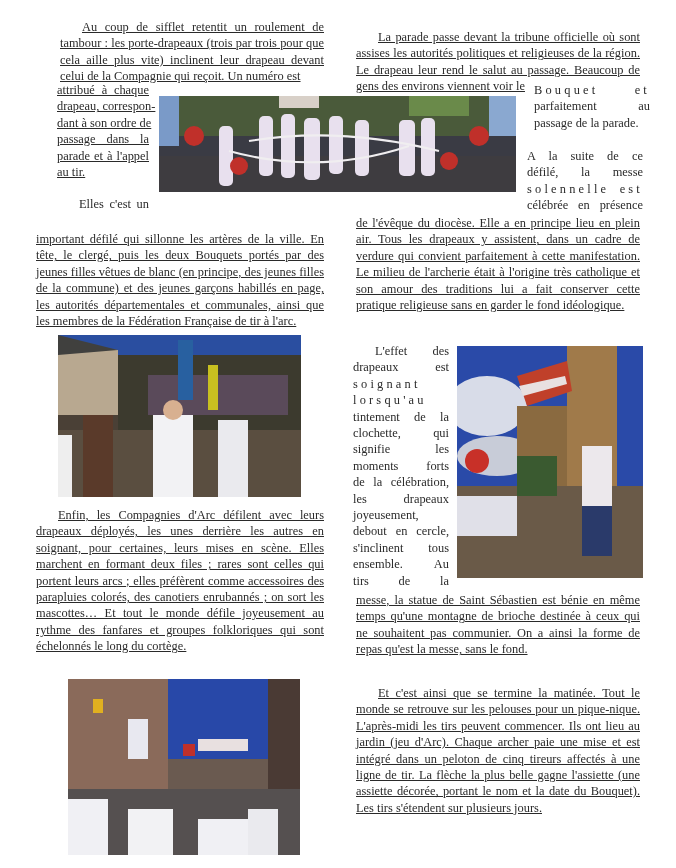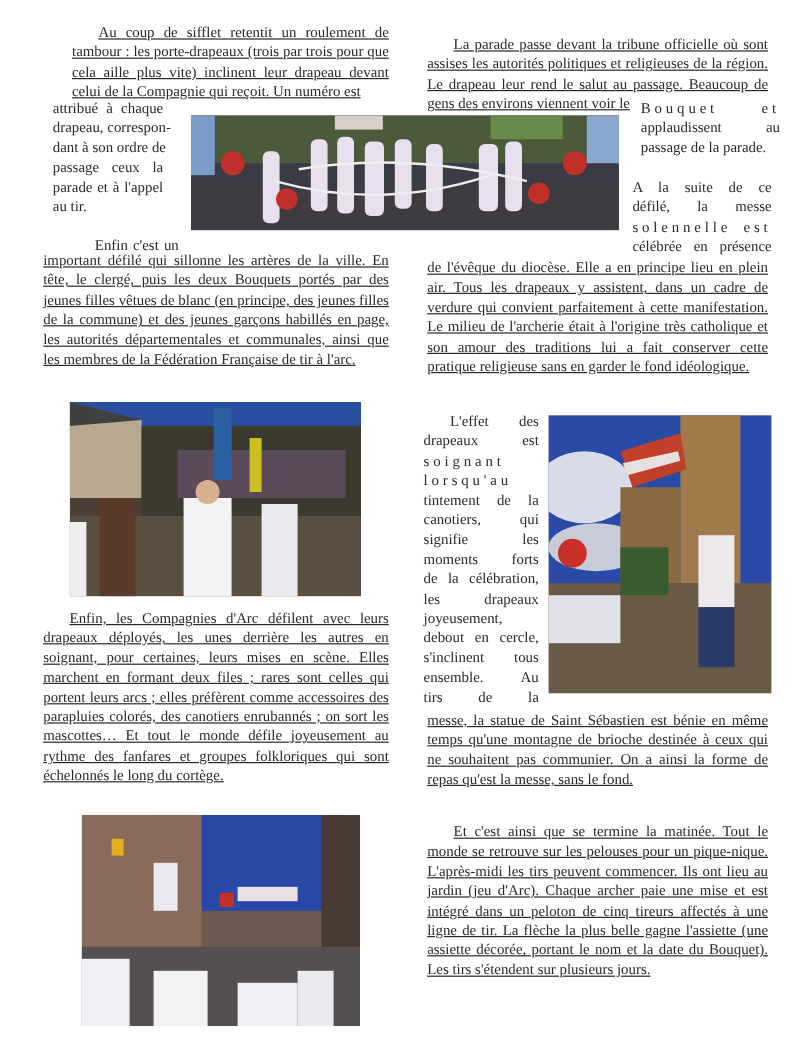--- a/index.html
+++ b/index.html
@@ -16,25 +16,25 @@
   .line { display:block; text-align:justify; text-align-last:justify; white-space:nowrap; }
   .line.last { text-align-last:left; }
   .wide { letter-spacing:3.2px; }
 </style>
 </head>
 <body>
 
 <div class="blk" style="left:57px; top:16px; width:270px;">
   <p class="ind">Au coup de sifflet retentit un roulement de tambour : les porte-drapeaux (trois par trois pour que cela aille plus vite) inclinent leur drapeau devant celui de la Compagnie qui reçoit. Un numéro est</p>
 </div>
-<div class="blk" style="left:44px; top:82px; width:92px;">
+<div class="blk" style="left:57px; top:82px; width:92px;text-decoration:underline;">
   <span class="line">attribué à chaque</span>
   <span class="line">drapeau, correspon-</span>
   <span class="line">dant à son ordre de</span>
-  <span class="line">passage ceux la</span>
+  <span class="line">passage dans la</span>
   <span class="line">parade et à l'appel</span>
   <span class="line last">au tir.</span>
 </div>
 
 <div class="photo" style="left:159px; top:96px; width:357px; height:96px;">
   <svg viewBox="0 0 357 96" preserveAspectRatio="none">
     <rect width="357" height="96" fill="#3a3b44"></rect>
     <rect width="357" height="40" fill="#4a5a3a"></rect>
     <rect x="0" y="0" width="20" height="50" fill="#7a9ac8"></rect>
     <rect x="330" y="0" width="27" height="40" fill="#8aa8d0"></rect>
@@ -56,23 +56,23 @@
       <circle cx="80" cy="70" r="9"></circle>
       <circle cx="290" cy="65" r="9"></circle>
       <circle cx="320" cy="40" r="10"></circle>
     </g>
     <path d="M70 55 Q160 80 250 50" stroke="#f0eef0" stroke-width="2" fill="none"></path>
     <path d="M90 45 Q180 30 280 55" stroke="#f0eef0" stroke-width="2" fill="none"></path>
   </svg>
 </div>
 
 <div class="blk" style="left:57px; top:196px; width:92px;">
-  <span class="line ind">Enfin c'est un</span>
+  <span class="line ind">Elles c'est un</span>
 </div>
-<div class="blk" style="left:33px; top:206px; width:294px;">
+<div class="blk" style="left:33px; top:228px; width:294px;">
   <p>important défilé qui sillonne les artères de la ville. En tête, le clergé, puis les deux Bouquets portés par des jeunes filles vêtues de blanc (en principe, des jeunes filles de la commune) et des jeunes garçons habillés en page, les autorités départementales et communales, ainsi que les membres de la Fédération Française de tir à l'arc.</p>
 </div>
 
 <div class="photo" style="left:58px; top:335px; width:243px; height:162px;">
   <svg viewBox="0 0 243 162" preserveAspectRatio="none">
     <rect width="243" height="162" fill="#4a4036"></rect>
     <rect width="243" height="30" fill="#2a4ea0"></rect>
     <polygon points="0,10 60,15 60,80 0,80" fill="#b8a890"></polygon>
     <polygon points="0,0 60,15 0,20" fill="#40403e"></polygon>
     <rect x="60" y="20" width="183" height="75" fill="#3c3a2e"></rect>
@@ -108,40 +108,40 @@
     <rect x="130" y="140" width="50" height="36" fill="#f0f0f4"></rect>
     <rect x="180" y="130" width="30" height="46" fill="#eaeaee"></rect>
   </svg>
 </div>
 
 <div class="blk" style="left:353px; top:26px; width:290px;">
   <p class="ind">La parade passe devant la tribune officielle où sont assises les autorités politiques et religieuses de la région. Le drapeau leur rend le salut au passage. Beaucoup de gens des environs viennent voir le</p>
 </div>
 <div class="blk" style="left:534px; top:82px; width:116px;">
   <span class="line wide">Bouquet et</span>
-  <span class="line">applaudissent au</span>
+  <span class="line">parfaitement au</span>
   <span class="line last">passage de la parade.</span>
 </div>
 <div class="blk" style="left:527px; top:148px; width:116px;">
   <span class="line">A la suite de ce</span>
   <span class="line">défilé, la messe</span>
   <span class="line wide">solennelle est</span>
   <span class="line">célébrée en présence</span>
 </div>
 <div class="blk" style="left:353px; top:212px; width:290px;">
   <p>de l'évêque du diocèse. Elle a en principe lieu en plein air. Tous les drapeaux y assistent, dans un cadre de verdure qui convient parfaitement à cette manifestation. Le milieu de l'archerie était à l'origine très catholique et son amour des traditions lui a fait conserver cette pratique religieuse sans en garder le fond idéologique.</p>
 </div>
 
 <div class="blk" style="left:353px; top:343px; width:96px;">
   <span class="line ind">L'effet des</span>
   <span class="line">drapeaux est</span>
   <span class="line wide">soignant</span>
   <span class="line wide">lorsqu'au</span>
   <span class="line">tintement de la</span>
-  <span class="line">canotiers, qui</span>
+  <span class="line">clochette, qui</span>
   <span class="line">signifie les</span>
   <span class="line">moments forts</span>
   <span class="line">de la célébration,</span>
   <span class="line">les drapeaux</span>
   <span class="line">joyeusement,</span>
   <span class="line">debout en cercle,</span>
   <span class="line">s'inclinent tous</span>
   <span class="line">ensemble. Au</span>
   <span class="line">tirs de la</span>
 </div>

